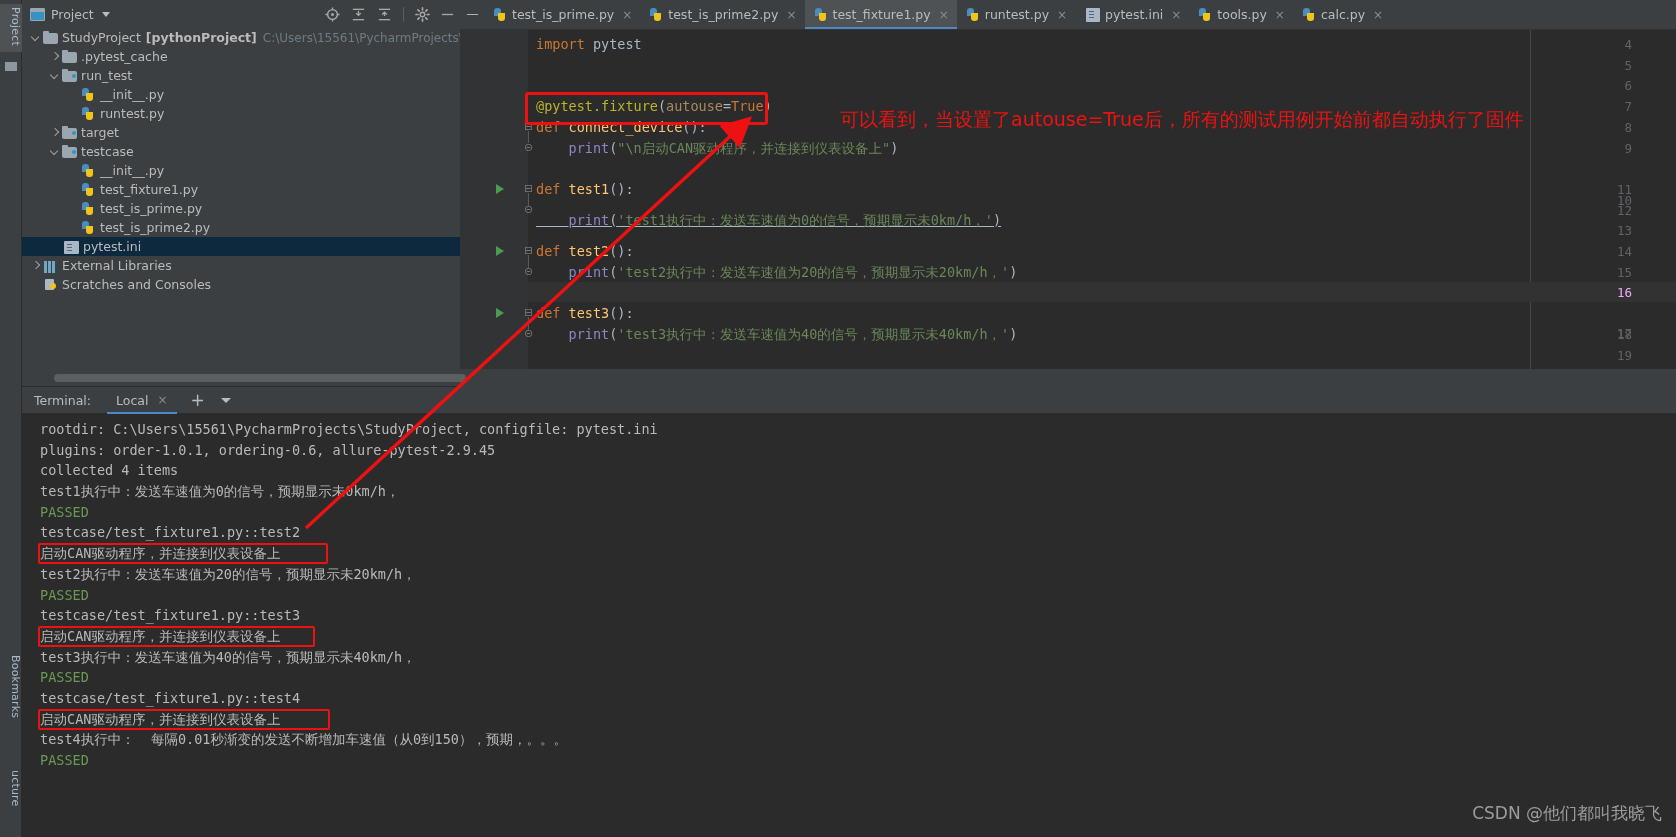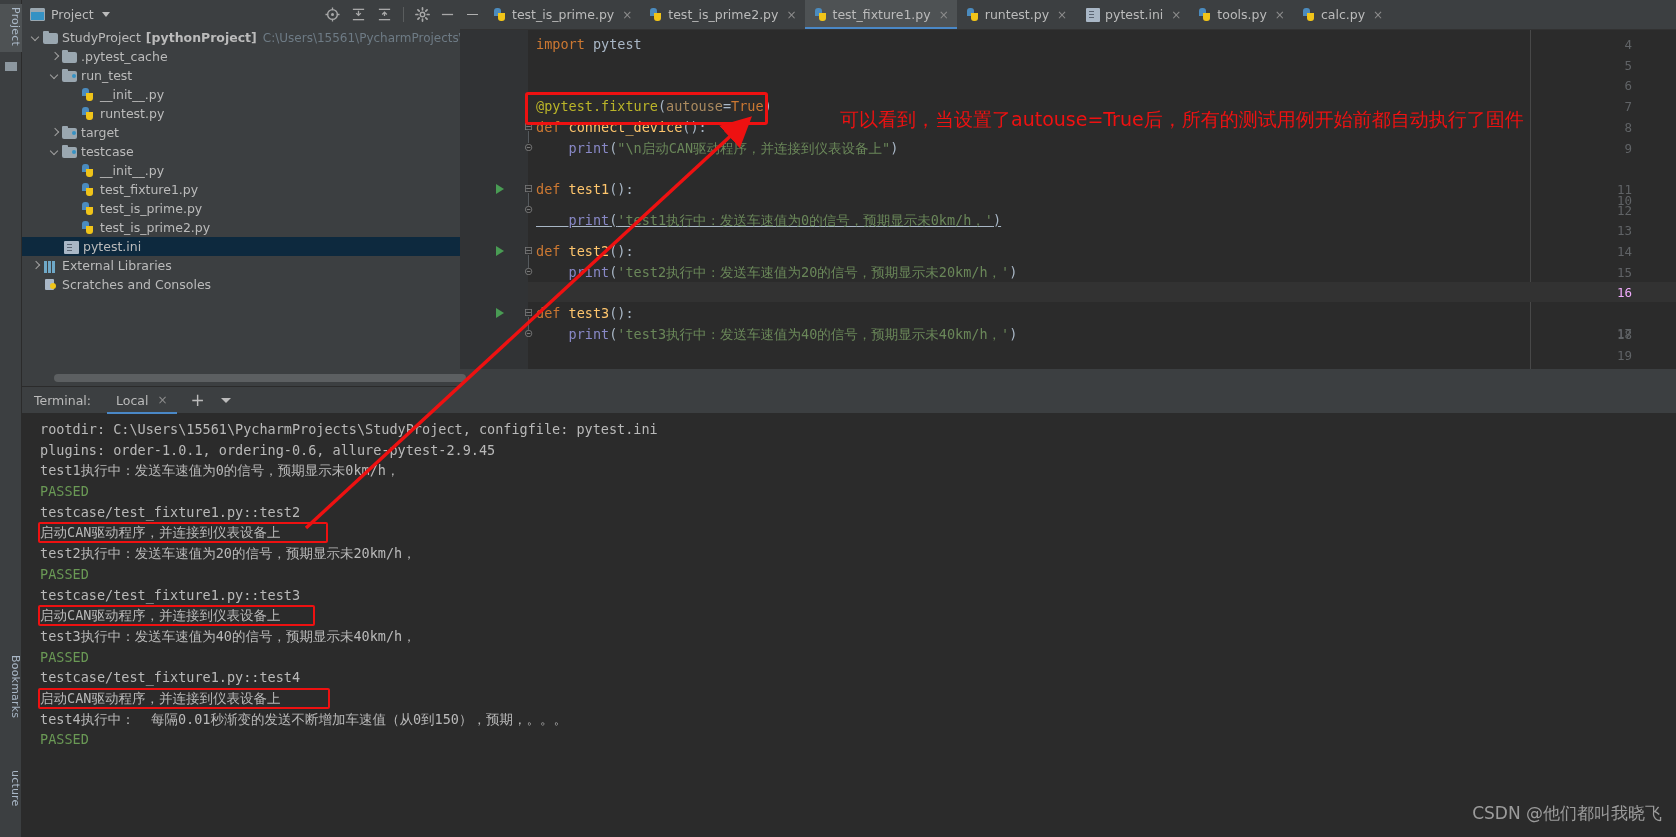--- a/index.html
+++ b/index.html
@@ -483,20 +483,21 @@
       <div class="term-tab active">
         <span>Local</span>
         <span class="tab-close">×</span>
       </div>
       <div class="term-plus">+</div>
       <div class="term-chev"></div>
     </div>
     <div class="term-body" id="term-body">
         <div class="tline"><span>rootdir: C:\Users\15561\PycharmProjects\StudyProject, configfile: pytest.ini</span></div>
         <div class="tline"><span>plugins: order-1.0.1, ordering-0.6, allure-pytest-2.9.45</span></div>
+        <div class="tline"><span>collected 4 items</span></div>
         <div class="tline"><span>test1执行中：发送车速值为0的信号，预期显示未0km/h，</span></div>
         <div class="tline passed"><span>PASSED</span></div>
         <div class="tline"><span>testcase/test_fixture1.py::test2</span></div>
         <div class="tline"><span>启动CAN驱动程序，并连接到仪表设备上</span><div class="tbox" style="left: -2px; top: 0px; width: 290px; height: 21px;"></div></div>
         <div class="tline"><span>test2执行中：发送车速值为20的信号，预期显示未20km/h，</span></div>
         <div class="tline passed"><span>PASSED</span></div>
         <div class="tline"><span>testcase/test_fixture1.py::test3</span></div>
         <div class="tline"><span>启动CAN驱动程序，并连接到仪表设备上</span><div class="tbox" style="left: -2px; top: 0px; width: 277px; height: 21px;"></div></div>
         <div class="tline"><span>test3执行中：发送车速值为40的信号，预期显示未40km/h，</span></div>
         <div class="tline passed"><span>PASSED</span></div>

